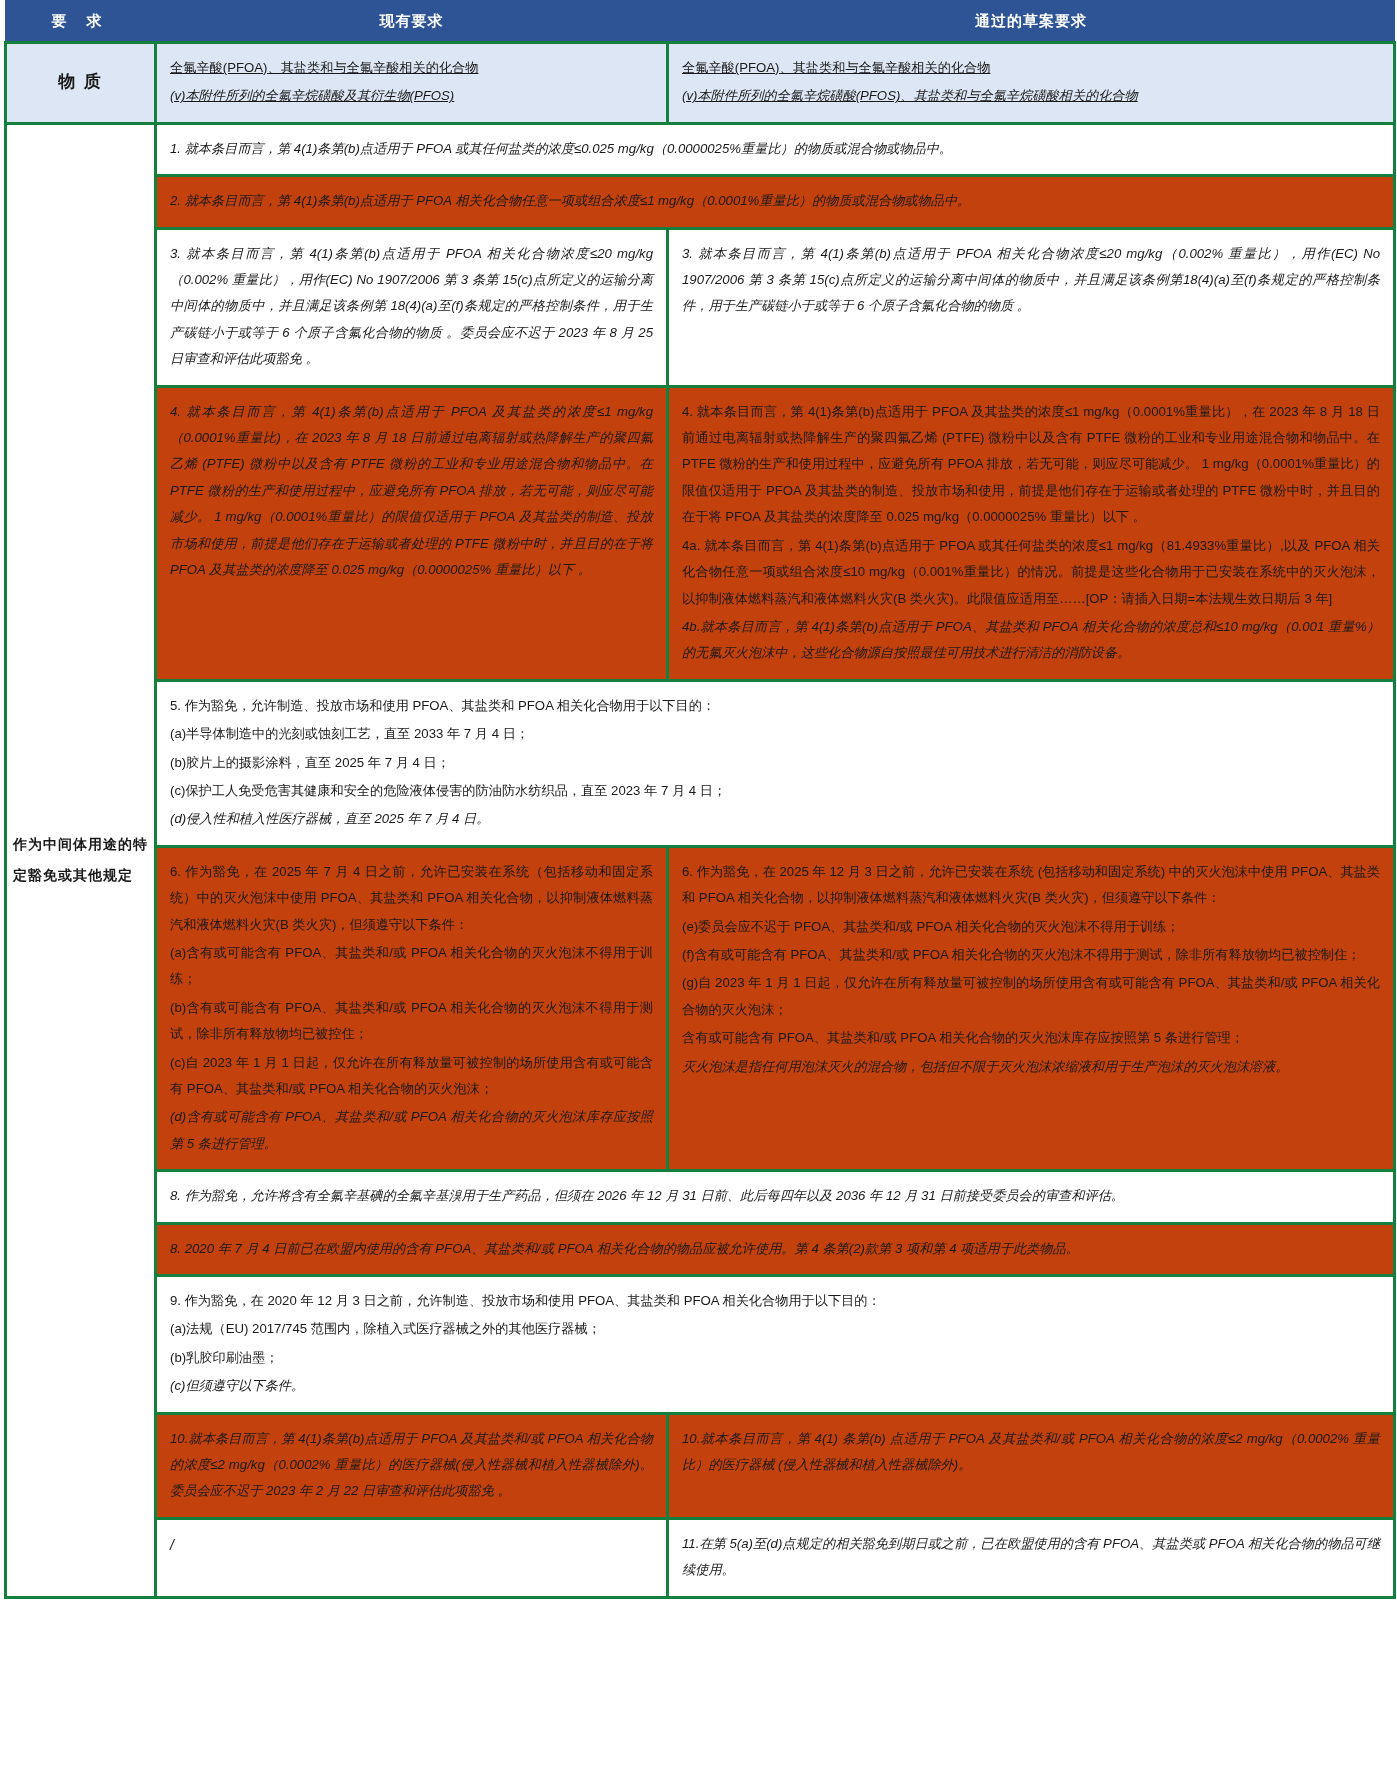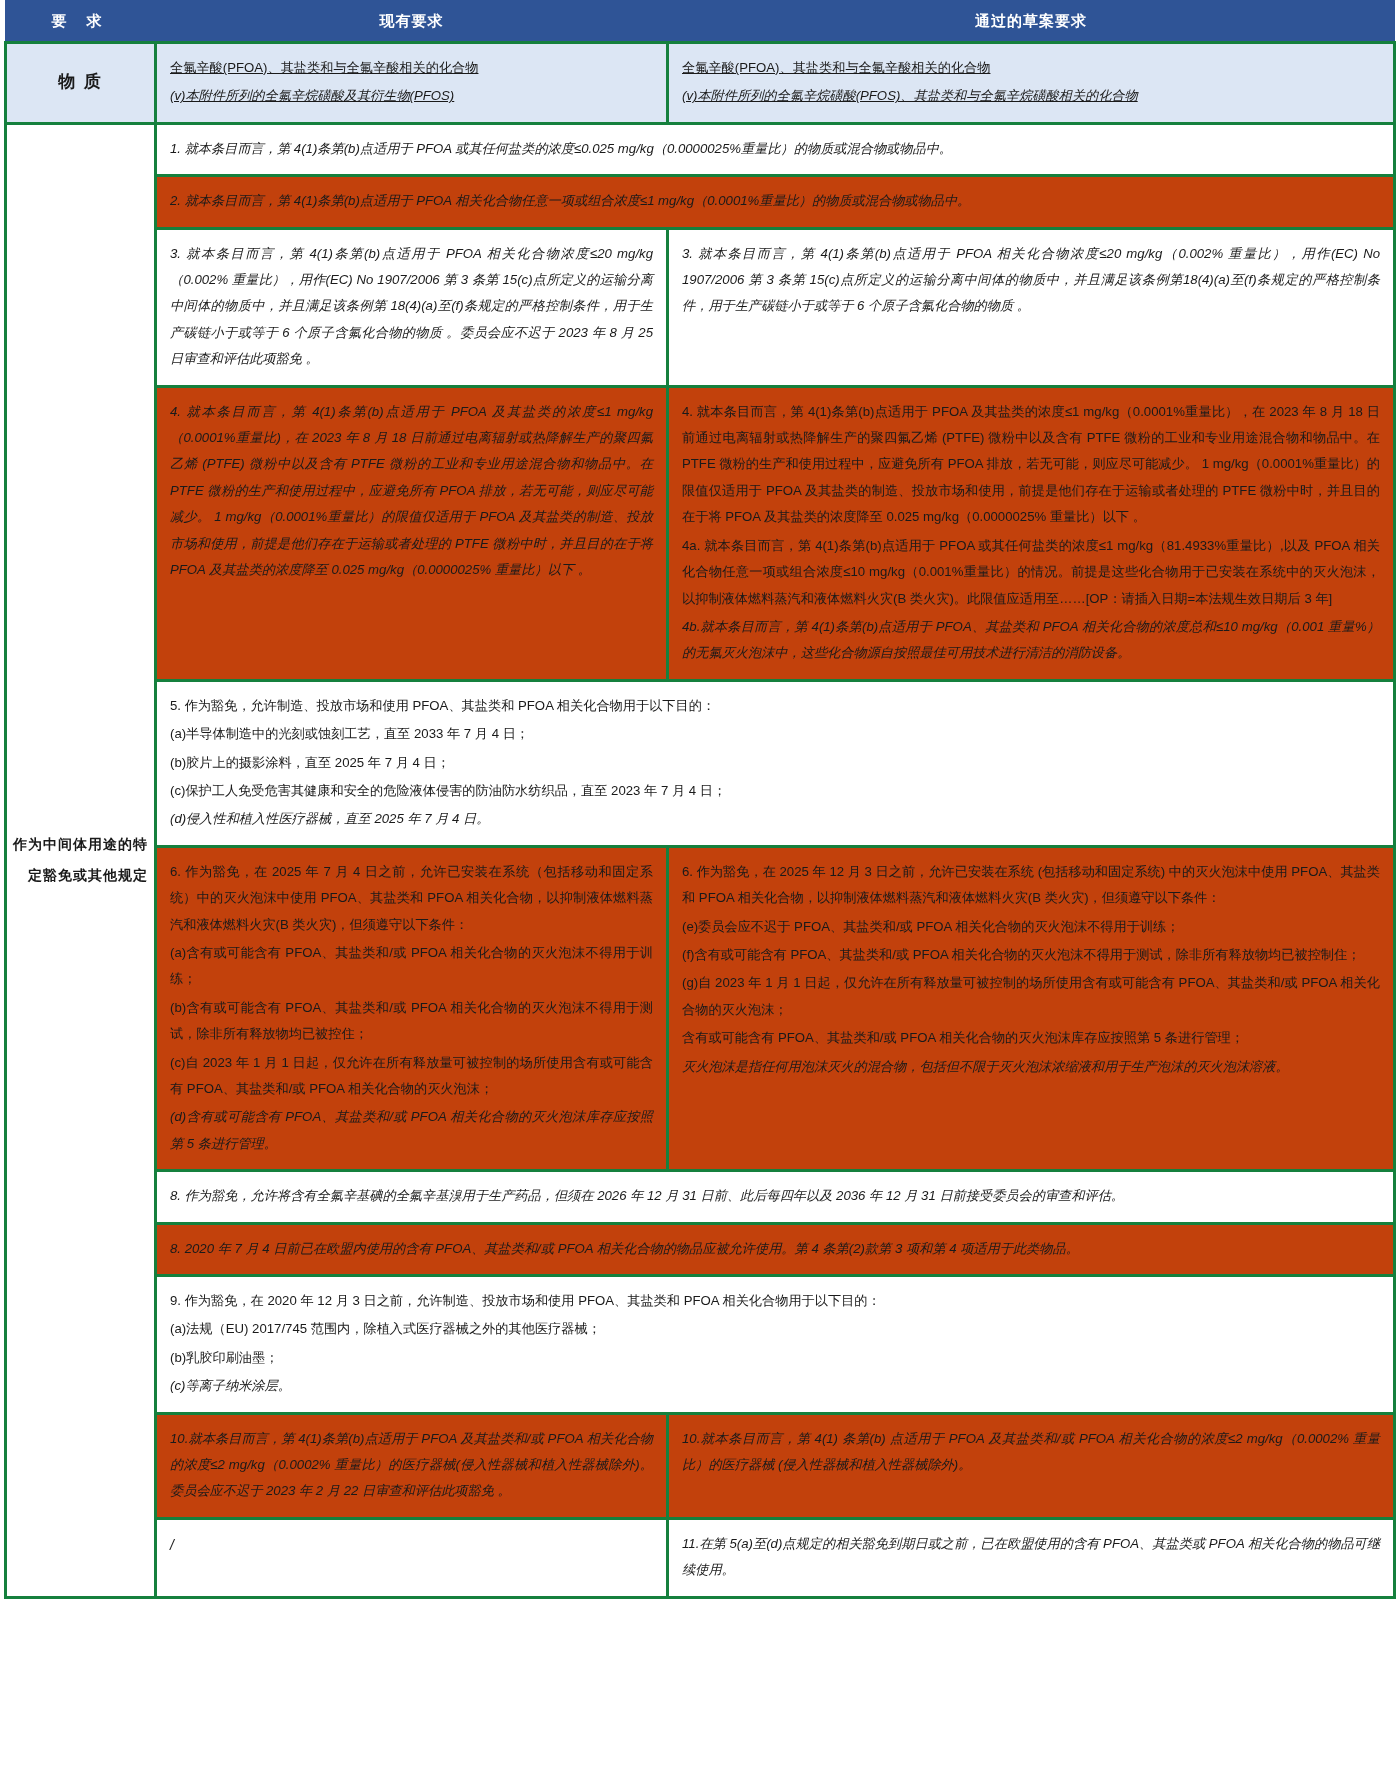--- a/index.html
+++ b/index.html
@@ -43,21 +43,21 @@
     font-weight:bold;
     text-align:center;
     vertical-align:middle;
     font-size:17px;
     letter-spacing:2px;
     line-height:1.8;
   }
   td.substcell{background:#dce6f4;}
   td.rowlabel{
     background:#ffffff;
-    text-align:right;
+    text-align:left;
     vertical-align:middle;
     font-weight:bold;
     font-size:14px;
     line-height:2.2;
     letter-spacing:1px;
     padding:8px 6px;
   }
   td p{margin:0 0 2px 0;}
   td p:last-child{margin-bottom:0;font-style:italic;}
   .u{text-decoration:underline;}
@@ -166,21 +166,21 @@
         <td class="shade" colspan="2">
           <p class="just">8. 2020 年 7 月 4 日前已在欧盟内使用的含有 PFOA、其盐类和/或 PFOA 相关化合物的物品应被允许使用。第 4 条第(2)款第 3 项和第 4 项适用于此类物品。</p>
         </td>
       </tr>
 
       <tr>
         <td colspan="2">
           <p class="just">9. 作为豁免，在 2020 年 12 月 3 日之前，允许制造、投放市场和使用 PFOA、其盐类和 PFOA 相关化合物用于以下目的：</p>
           <p class="just">(a)法规（EU) 2017/745 范围内，除植入式医疗器械之外的其他医疗器械；</p>
           <p class="just">(b)乳胶印刷油墨；</p>
-          <p class="just">(c)等离子纳米涂层。</p>
+          <p class="just">(c)但须遵守以下条件。</p>
         </td>
       </tr>
 
       <tr>
         <td class="shade">
           <p class="just">10.就本条目而言，第 4(1)条第(b)点适用于 PFOA 及其盐类和/或 PFOA 相关化合物的浓度≤2 mg/kg（0.0002% 重量比）的医疗器械(侵入性器械和植入性器械除外)。委员会应不迟于 2023 年 2 月 22 日审查和评估此项豁免 。</p>
         </td>
         <td class="shade">
           <p class="just">10.就本条目而言，第 4(1) 条第(b) 点适用于 PFOA 及其盐类和/或 PFOA 相关化合物的浓度≤2 mg/kg（0.0002% 重量比）的医疗器械 (侵入性器械和植入性器械除外)。</p>
         </td>

